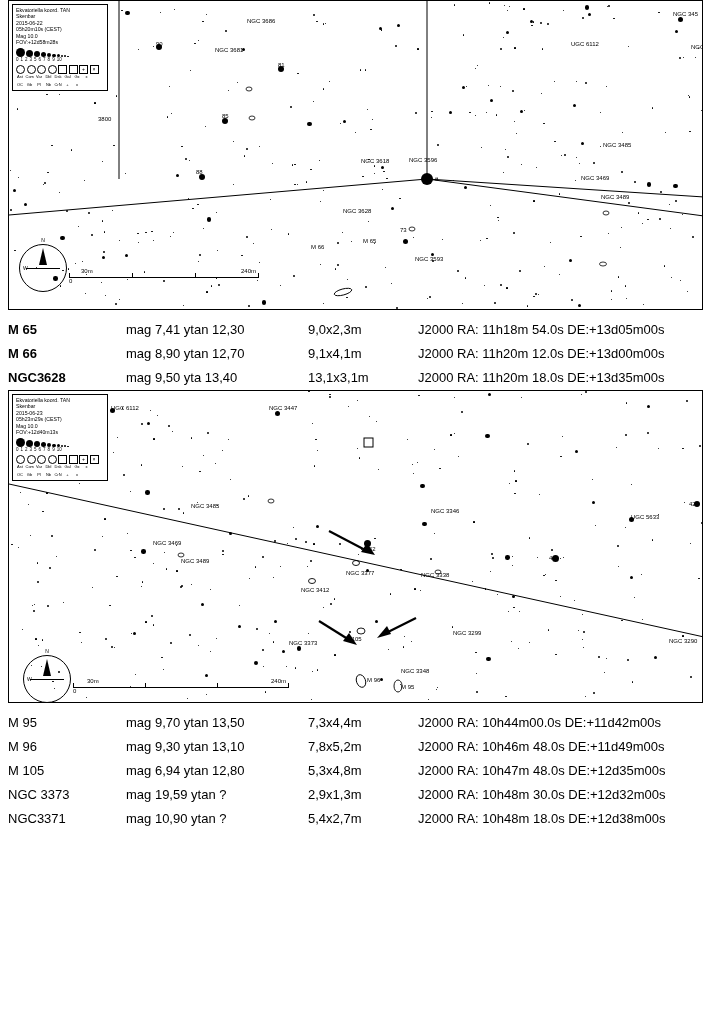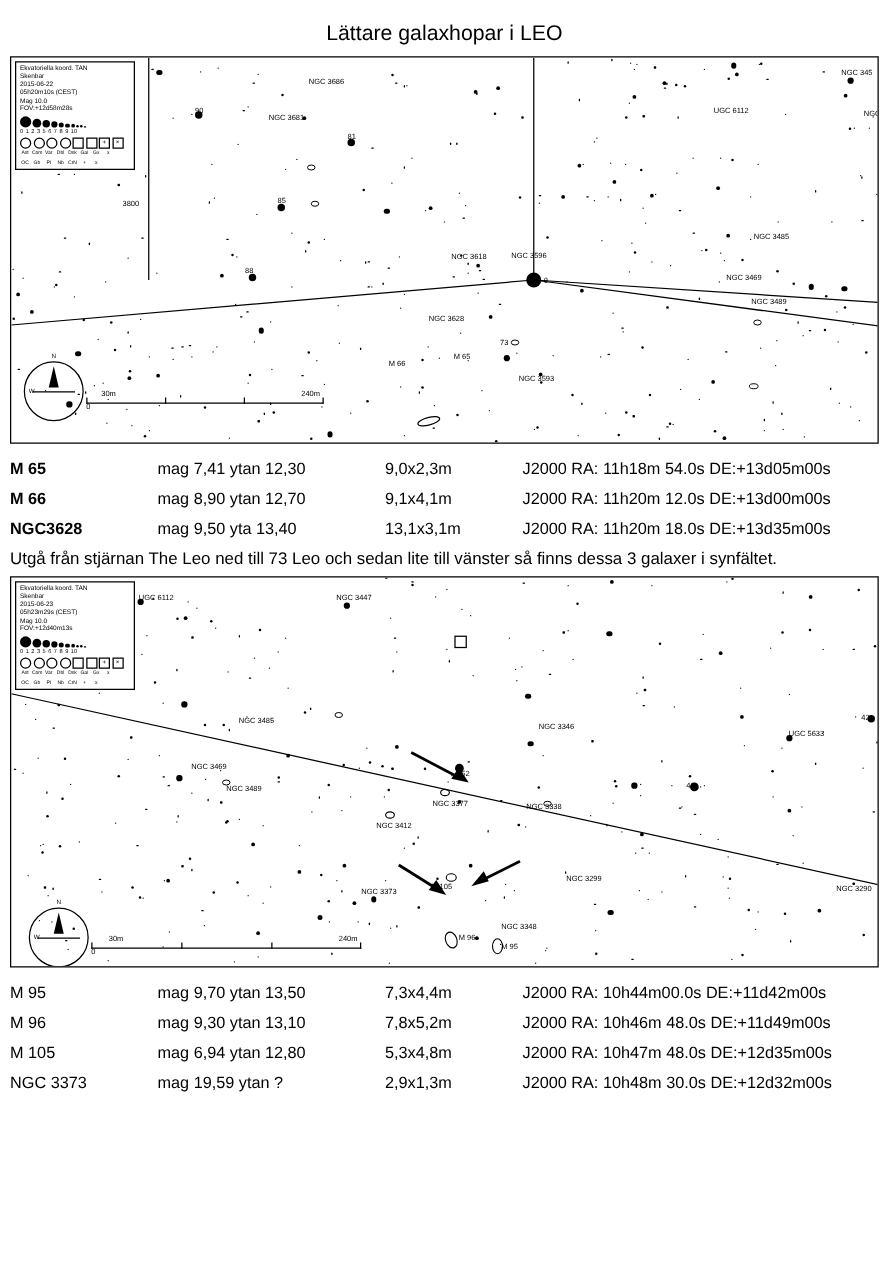--- a/index.html
+++ b/index.html
@@ -209,21 +209,20 @@
     line-height: 17px;
     margin-top: 3px;
     margin-bottom: 6px;
   }
 </style>
 </head>
 <body>
 
 <div class="page">
 
-  <div class="sec-title">Lättare galaxhopar i LEO</div>
 
   <div class="starmap map1" id="map1">
 
     <svg width="695" height="306" style="position:absolute;left:0;top:0;">
       <line x1="110" y1="0" x2="110" y2="178" stroke="#000" stroke-width="1"></line>
       <line x1="418" y1="0" x2="418" y2="178" stroke="#000" stroke-width="1"></line>
       <line x1="0" y1="214" x2="418" y2="178" stroke="#000" stroke-width="1"></line>
       <line x1="418" y1="178" x2="695" y2="196" stroke="#000" stroke-width="1"></line>
       <line x1="418" y1="178" x2="695" y2="215" stroke="#000" stroke-width="1"></line>
       <circle cx="418" cy="178" r="6" fill="#000"></circle>
@@ -685,21 +684,20 @@
     </tr>
     <tr>
       <td class="c0 bold">NGC3628</td>
       <td class="c1">mag 9,50 yta 13,40</td>
       <td class="c2">13,1x3,1m</td>
       <td class="c3">J2000 RA: 11h20m 18.0s DE:+13d35m00s</td>
     </tr>
   </tbody>
     </table>
 
-  <div class="note">Utgå från stjärnan The Leo ned till 73 Leo och sedan lite till vänster så finns dessa 3 galaxer i synfältet.</div>
 
   <div class="starmap map2" id="map2">
 
     <svg width="695" height="309" style="position:absolute;left:0;top:0;">
       <line x1="0" y1="93" x2="695" y2="246" stroke="#000" stroke-width="1"></line>
       <rect x="355" y="47" width="9" height="9" fill="none" stroke="#000" stroke-width="1"></rect>
     </svg>
 
     <div class="info-panel">
       <div class="row">Ekvatoriella koord. TAN</div>
@@ -1144,17 +1142,23 @@
       <td class="c1">mag 6,94 ytan 12,80</td>
       <td class="c2">5,3x4,8m</td>
       <td class="c3">J2000 RA: 10h47m 48.0s DE:+12d35m00s</td>
     </tr>
     <tr>
       <td class="c0">NGC 3373</td>
       <td class="c1">mag 19,59 ytan ?</td>
       <td class="c2">2,9x1,3m</td>
       <td class="c3">J2000 RA: 10h48m 30.0s DE:+12d32m00s</td>
     </tr>
+    <tr>
+      <td class="c0">NGC3371</td>
+      <td class="c1">mag 10,90 ytan ?</td>
+      <td class="c2">5,4x2,7m</td>
+      <td class="c3">J2000 RA: 10h48m 18.0s DE:+12d38m00s</td>
+    </tr>
   </tbody>
     </table>
 
 
 </div>
 
 </body></html>

